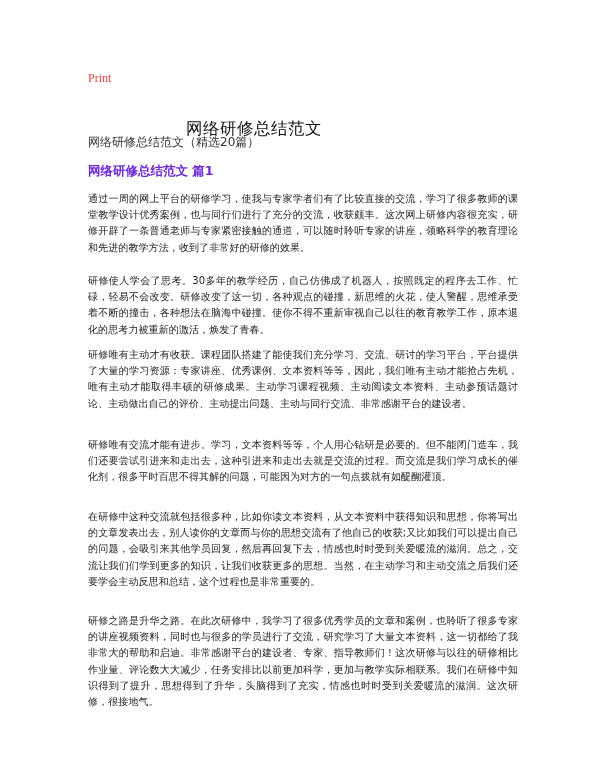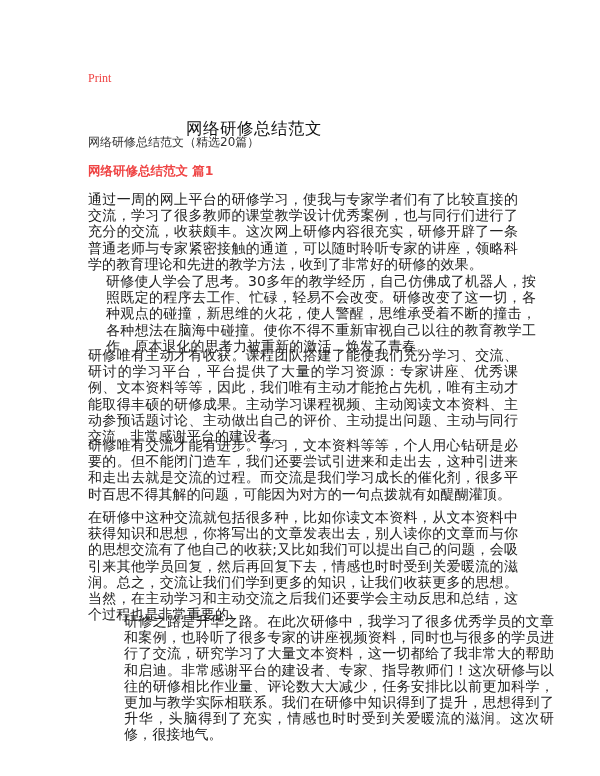--- a/index.html
+++ b/index.html
@@ -12,34 +12,34 @@
     font-family: "Liberation Serif", serif; font-size: 12px; color: #ef4444;
   }
   .title {
     position: absolute; left: 0; width: 508px; top: 98px; text-align: center;
     font-size: 16.5px; color: #111; letter-spacing: 0.5px; margin-top: 20px;
   }
   .subtitle {
     position: absolute; left: 88px; top: 134px; font-size: 12px; color: #333;
   }
   .section-heading {
-    position: absolute; left: 88px; top: 163px; font-size: 12.5px; font-weight: bold; color: #ef4444;
+    position: absolute; left: 88px; top: 163px; font-size: 12.5px; font-weight: bold; color: #6d28d9;
   }
   .para {
     position: absolute; left: 88px; width: 430px;
-    font-size: 14px; line-height: 16.2px; color: #222;
+    font-size: 10px; line-height: 16.2px; color: #222;
     text-align: justify; letter-spacing: 0.1px;
   }
 </style>
 </head>
 <body>
 
 <div class="print-label">Print</div>
 <div class="title">网络研修总结范文</div>
 <div class="subtitle">网络研修总结范文（精选20篇）</div>
 <div class="section-heading">网络研修总结范文 篇1</div>
 
 <div class="para" style="top:191px;">通过一周的网上平台的研修学习，使我与专家学者们有了比较直接的交流，学习了很多教师的课堂教学设计优秀案例，也与同行们进行了充分的交流，收获颇丰。这次网上研修内容很充实，研修开辟了一条普通老师与专家紧密接触的通道，可以随时聆听专家的讲座，领略科学的教育理论和先进的教学方法，收到了非常好的研修的效果。</div>
-<div class="para" style="top:273px;margin-left:18px;">研修使人学会了思考。30多年的教学经历，自己仿佛成了机器人，按照既定的程序去工作、忙碌，轻易不会改变。研修改变了这一切，各种观点的碰撞，新思维的火花，使人警醒，思维承受着不断的撞击，各种想法在脑海中碰撞。使你不得不重新审视自己以往的教育教学工作，原本退化的思考力被重新的激活，焕发了青春。</div>
+<div class="para" style="top:273px;">研修使人学会了思考。30多年的教学经历，自己仿佛成了机器人，按照既定的程序去工作、忙碌，轻易不会改变。研修改变了这一切，各种观点的碰撞，新思维的火花，使人警醒，思维承受着不断的撞击，各种想法在脑海中碰撞。使你不得不重新审视自己以往的教育教学工作，原本退化的思考力被重新的激活，焕发了青春。</div>
 <div class="para" style="top:347px;">研修唯有主动才有收获。课程团队搭建了能使我们充分学习、交流、研讨的学习平台，平台提供了大量的学习资源：专家讲座、优秀课例、文本资料等等，因此，我们唯有主动才能抢占先机，唯有主动才能取得丰硕的研修成果。主动学习课程视频、主动阅读文本资料、主动参预话题讨论、主动做出自己的评价、主动提出问题、主动与同行交流、非常感谢平台的建设者。</div>
 <div class="para" style="top:437px;">研修唯有交流才能有进步。学习，文本资料等等，个人用心钻研是必要的。但不能闭门造车，我们还要尝试引进来和走出去，这种引进来和走出去就是交流的过程。而交流是我们学习成长的催化剂，很多平时百思不得其解的问题，可能因为对方的一句点拨就有如醍醐灌顶。</div>
 <div class="para" style="top:509px;">在研修中这种交流就包括很多种，比如你读文本资料，从文本资料中获得知识和思想，你将写出的文章发表出去，别人读你的文章而与你的思想交流有了他自己的收获;又比如我们可以提出自己的问题，会吸引来其他学员回复，然后再回复下去，情感也时时受到关爱暖流的滋润。总之，交流让我们们学到更多的知识，让我们收获更多的思想。当然，在主动学习和主动交流之后我们还要学会主动反思和总结，这个过程也是非常重要的。</div>
-<div class="para" style="top:613px;margin-left:36px;">研修之路是升华之路。在此次研修中，我学习了很多优秀学员的文章和案例，也聆听了很多专家的讲座视频资料，同时也与很多的学员进行了交流，研究学习了大量文本资料，这一切都给了我非常大的帮助和启迪。非常感谢平台的建设者、专家、指导教师们！这次研修与以往的研修相比作业量、评论数大大减少，任务安排比以前更加科学，更加与教学实际相联系。我们在研修中知识得到了提升，思想得到了升华，头脑得到了充实，情感也时时受到关爱暖流的滋润。这次研修，很接地气。</div>
+<div class="para" style="top:613px;">研修之路是升华之路。在此次研修中，我学习了很多优秀学员的文章和案例，也聆听了很多专家的讲座视频资料，同时也与很多的学员进行了交流，研究学习了大量文本资料，这一切都给了我非常大的帮助和启迪。非常感谢平台的建设者、专家、指导教师们！这次研修与以往的研修相比作业量、评论数大大减少，任务安排比以前更加科学，更加与教学实际相联系。我们在研修中知识得到了提升，思想得到了升华，头脑得到了充实，情感也时时受到关爱暖流的滋润。这次研修，很接地气。</div>
 
 </body></html>

